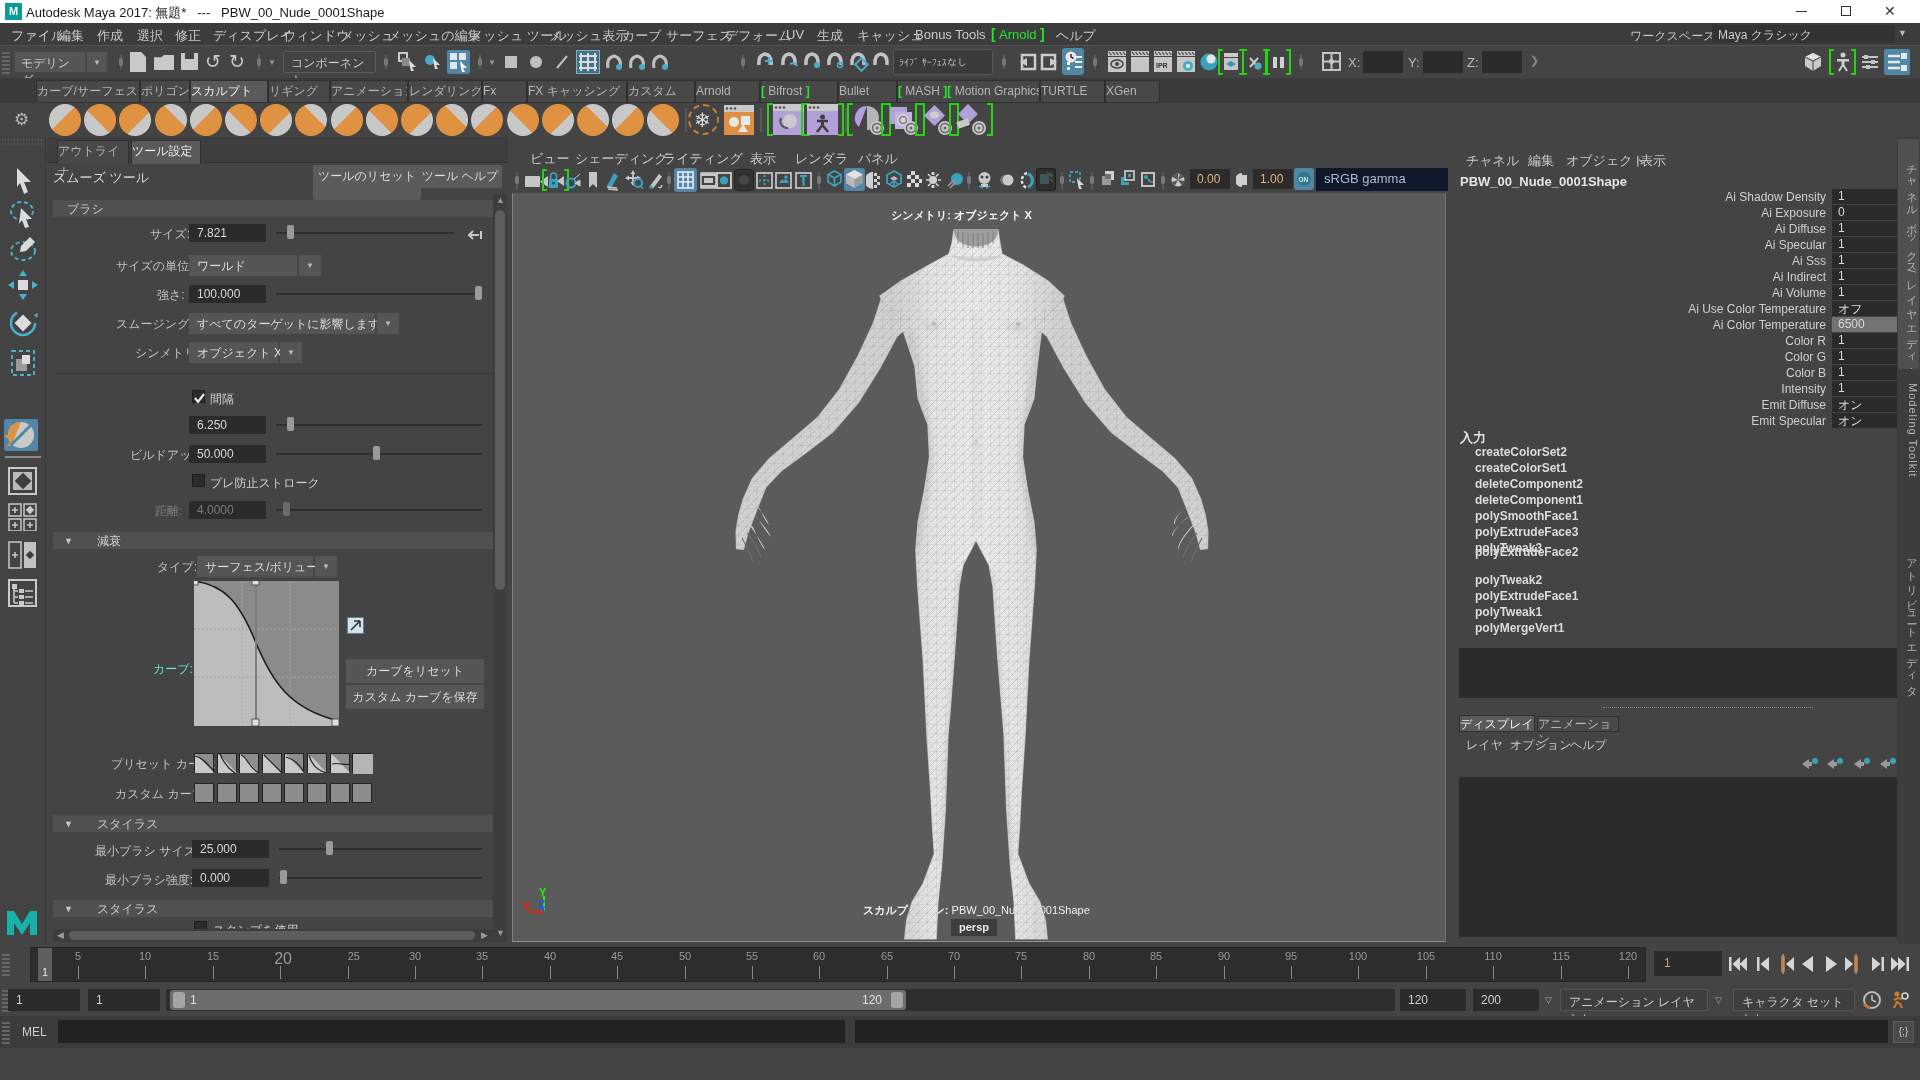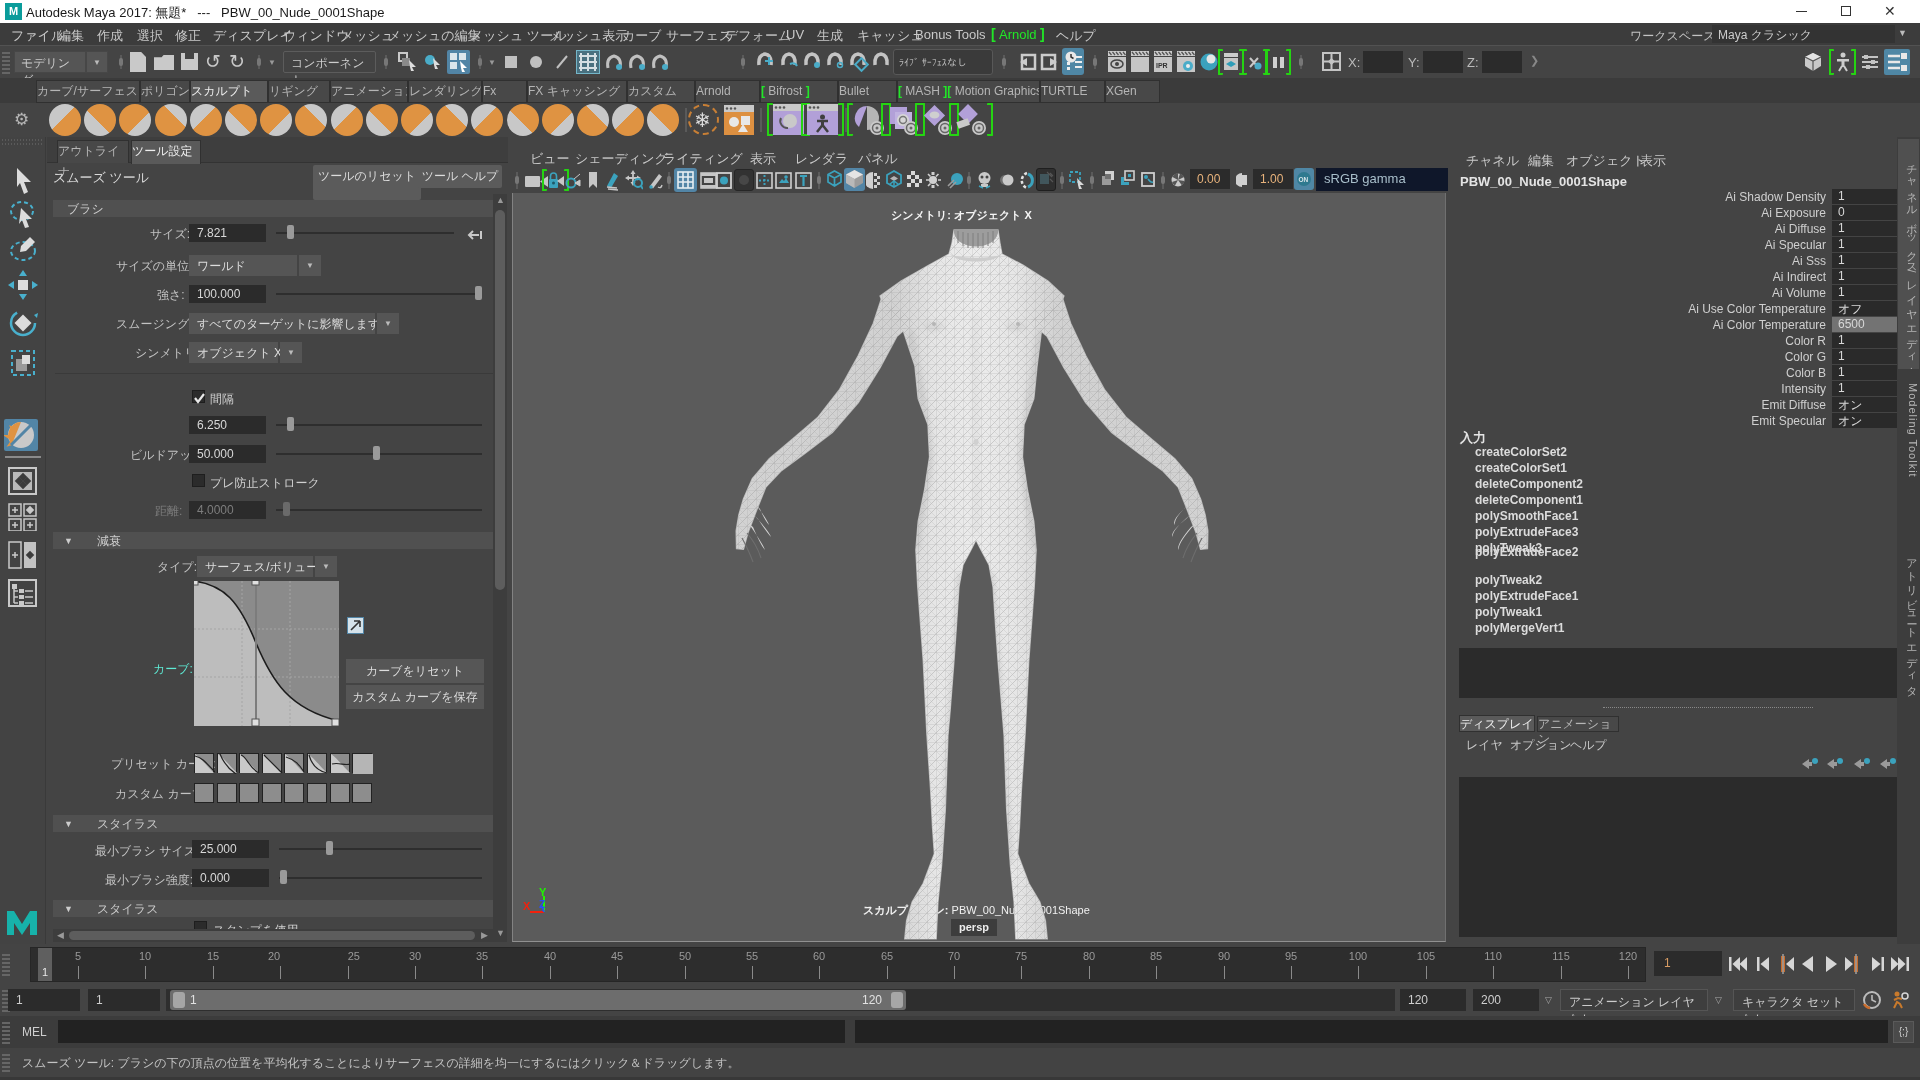--- a/index.html
+++ b/index.html
@@ -910,21 +910,21 @@
 <div class="a" style="left:2px;top:8px;width:8px;height:24px;background:repeating-linear-gradient(0deg,#666 0 2px,transparent 2px 4px)"></div>
 <div class="a" style="left:30px;top:3px;width:1616px;height:35px;background:#2d2d2d;border:1px solid #262626"></div>
 <div class="a" style="left:38px;top:4px;width:14px;height:33px;background:#5f5f5f"></div>
 <span class="a" style="left:42px;top:22px;font-size:11px;color:#e8e8e8">1</span>
 <span class="a" style="left:66px;top:6px;width:24px;text-align:center;font-size:11px;color:#999">5</span>
 <div class="a" style="left:78px;top:22px;width:1px;height:13px;background:#8a8a8a"></div>
 <span class="a" style="left:133px;top:6px;width:24px;text-align:center;font-size:11px;color:#999">10</span>
 <div class="a" style="left:145px;top:22px;width:1px;height:13px;background:#8a8a8a"></div>
 <span class="a" style="left:201px;top:6px;width:24px;text-align:center;font-size:11px;color:#999">15</span>
 <div class="a" style="left:213px;top:22px;width:1px;height:13px;background:#8a8a8a"></div>
-<span class="a" style="left:268px;top:6px;width:24px;text-align:left;font-size:11px;color:#999">20</span>
+<span class="a" style="left:268px;top:6px;width:24px;text-align:right;font-size:16px;color:#999">20</span>
 <div class="a" style="left:280px;top:22px;width:1px;height:13px;background:#8a8a8a"></div>
 <span class="a" style="left:336px;top:6px;width:24px;text-align:right;font-size:11px;color:#999">25</span>
 <div class="a" style="left:348px;top:22px;width:1px;height:13px;background:#8a8a8a"></div>
 <span class="a" style="left:403px;top:6px;width:24px;text-align:center;font-size:11px;color:#999">30</span>
 <div class="a" style="left:415px;top:22px;width:1px;height:13px;background:#8a8a8a"></div>
 <span class="a" style="left:470px;top:6px;width:24px;text-align:center;font-size:11px;color:#999">35</span>
 <div class="a" style="left:482px;top:22px;width:1px;height:13px;background:#8a8a8a"></div>
 <span class="a" style="left:538px;top:6px;width:24px;text-align:center;font-size:11px;color:#999">40</span>
 <div class="a" style="left:550px;top:22px;width:1px;height:13px;background:#8a8a8a"></div>
 <span class="a" style="left:605px;top:6px;width:24px;text-align:center;font-size:11px;color:#999">45</span>
@@ -1020,17 +1020,12 @@
           <circle cx="15" cy="6" r="3" fill="none" stroke="#d6d6d6" stroke-width="1.5"></circle>
         </svg></div>
 </div>
 <div class="a" style="left:0;top:1016px;width:1920px;height:32px;background:#3c3c3c">
 <div class="a" style="left:2px;top:4px;width:8px;height:24px;background:repeating-linear-gradient(0deg,#666 0 2px,transparent 2px 4px)"></div>
 <span class="a" style="left:22px;top:9px;font-size:12px;color:#cfcfcf">MEL</span>
 <div class="a" style="left:58px;top:4px;width:787px;height:23px;background:#222"></div>
 <div class="a" style="left:855px;top:4px;width:1033px;height:23px;background:#222"></div>
 <div class="a" style="left:1893px;top:5px;width:21px;height:22px;background:#4a4a4a;border:1px solid #5a5a5a;color:#ccc;font-size:10px;text-align:center;line-height:20px">{;}</div>
 </div>
-<div class="a" style="left:0;top:1048px;width:1920px;height:32px;background:#434343">
-<div class="a" style="left:2px;top:4px;width:8px;height:20px;background:repeating-linear-gradient(0deg,#666 0 2px,transparent 2px 4px)"></div>
-<span class="a" style="left:22px;top:7px;font-size:12px;color:#c3c3c3">スムーズ ツール: ブラシの下の頂点の位置を平均化することによりサーフェスの詳細を均一にするにはクリック＆ドラッグします。</span>
-<div class="a" style="left:0;top:29px;width:1920px;height:3px;background:#383838"></div>
-</div>
 </div>
 </body></html>

